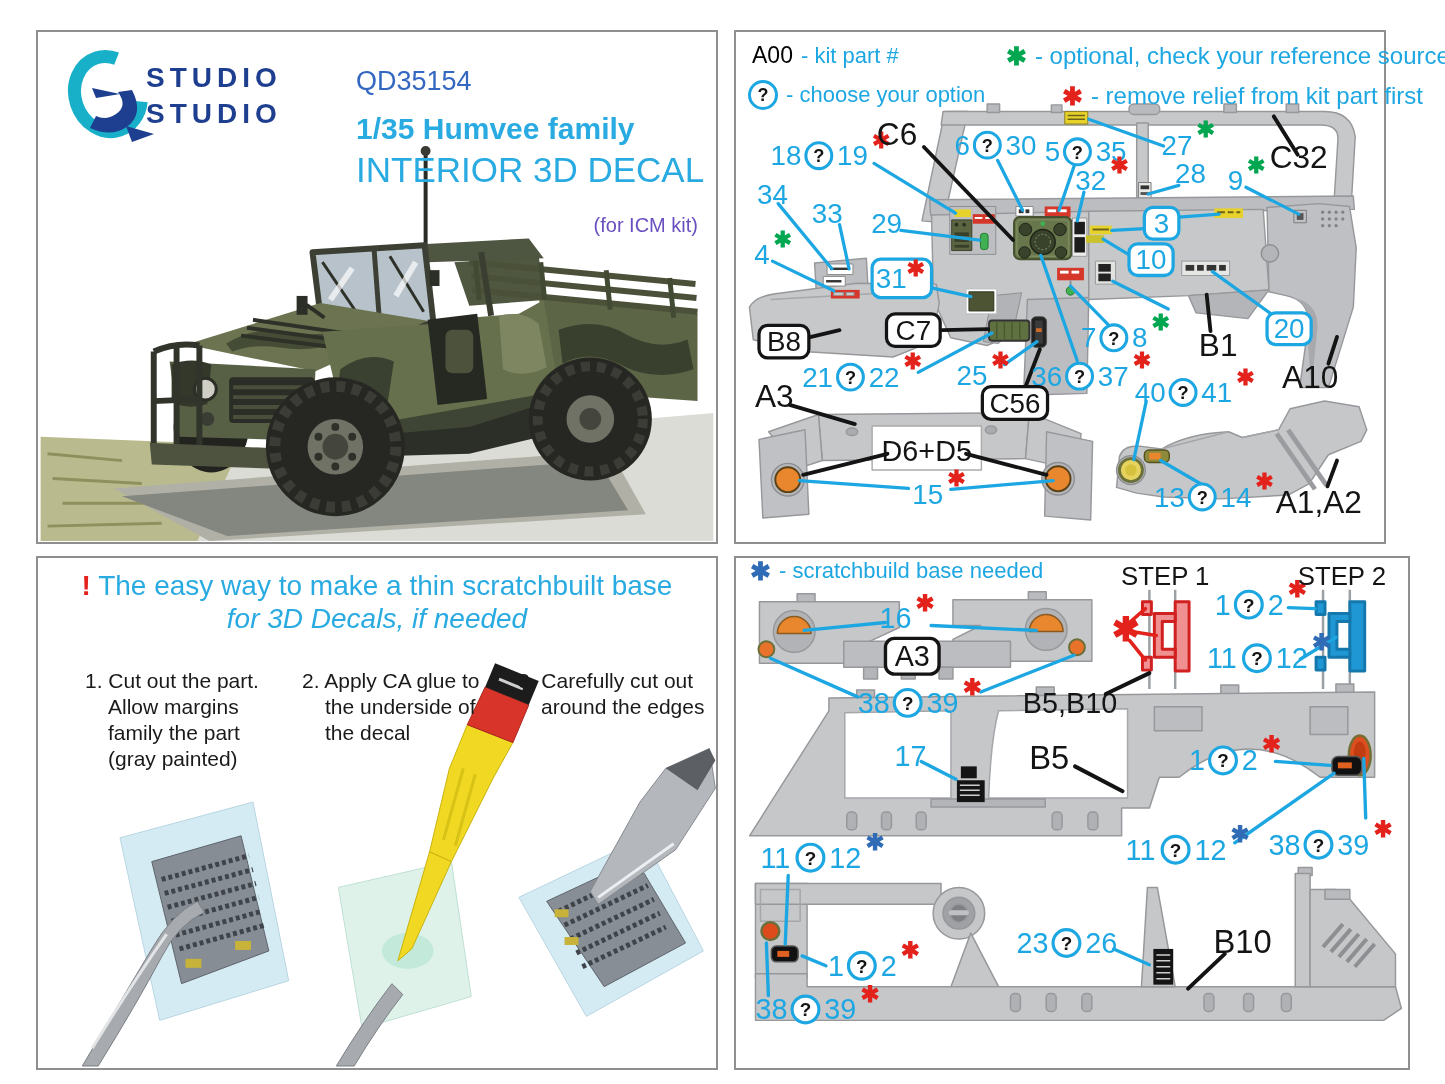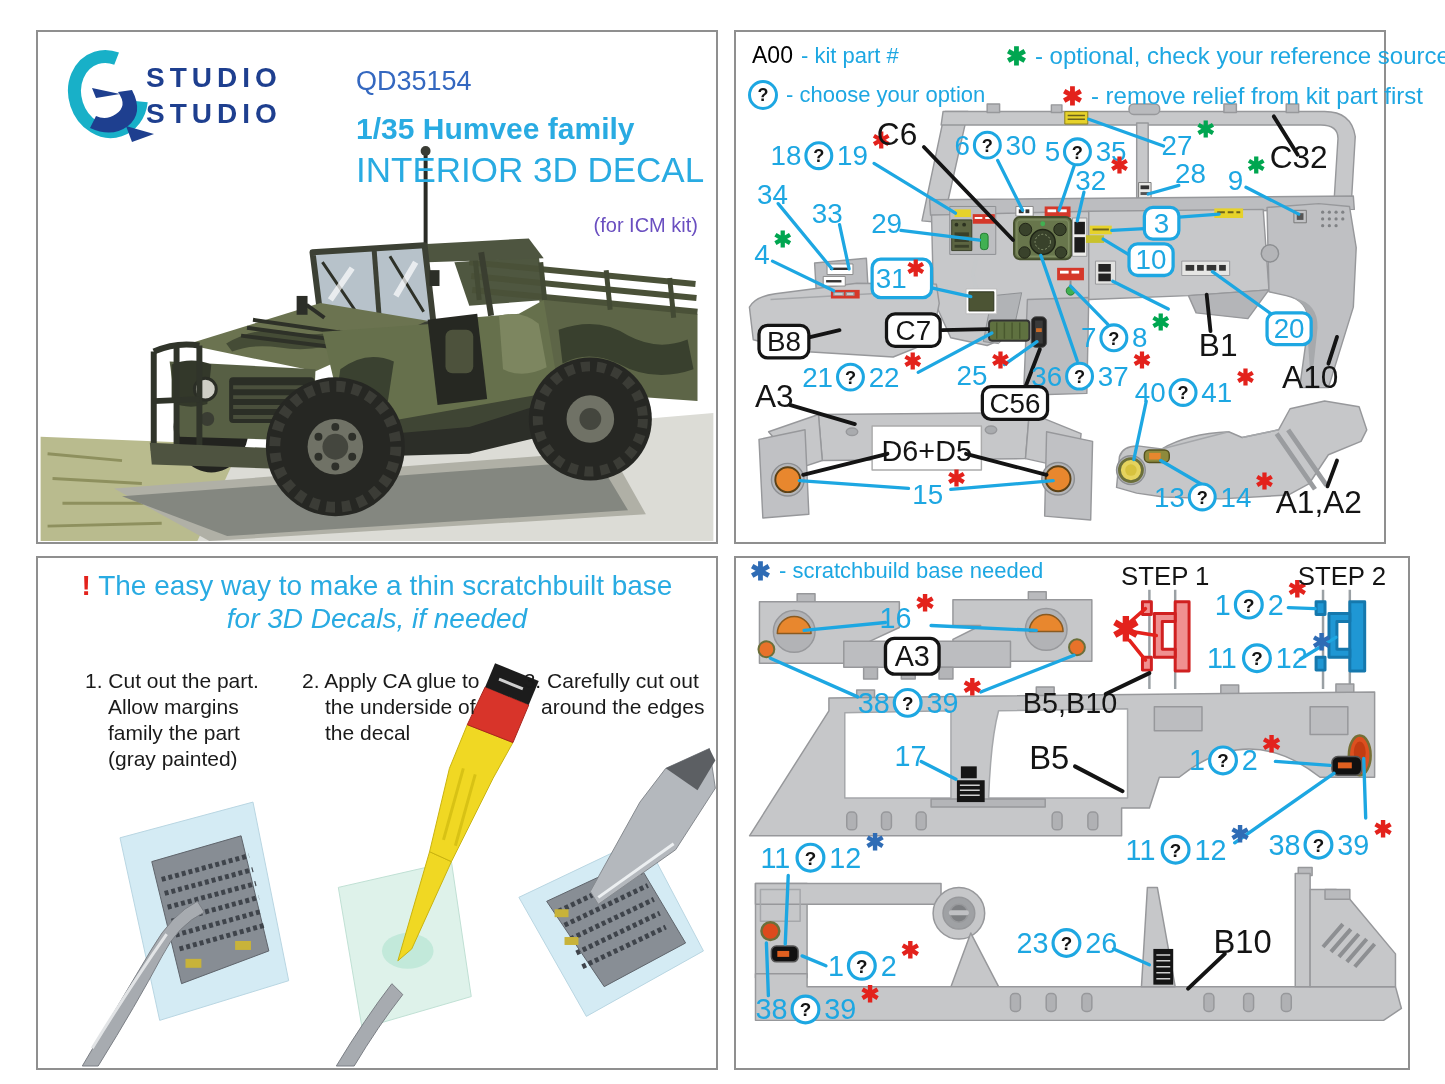--- a/index.html
+++ b/index.html
@@ -17,21 +17,21 @@
   .leg-black{color:#000000;font-size:23px;}
   .leg-cyan{color:#1da7e2;font-size:24px;}
   .star{font-weight:bold;font-size:25px;line-height:1;}
   .star.red{color:#e3221c;} .star.green{color:#00a650;} .star.blue{color:#2f6cb5;}
   .qcircle{display:inline-flex;width:24px;height:24px;border:3px solid #1da7e2;border-radius:50%;
            align-items:center;justify-content:center;color:#141414;font-weight:bold;font-size:18px;flex:0 0 auto;background:#fff;}
   .howto-title{width:682px;text-align:center;color:#29abe2;font-size:28px;}
   .howto-title .bang{color:#e3221c;font-weight:bold;}
   .step{color:#1a1a1a;font-size:21px;line-height:26px;}
   .step div{padding-left:23px;}
-  .step div:first-child{padding-left:0;text-align:center;}
+  .step div:first-child{padding-left:0;}
 </style>
 </head>
 <body>
 
 <div class="page">
 
   <div class="panel" style="left:36px;top:30px;width:682px;height:514px;">
     <svg viewBox="36 30 682 514">
 
       <g>

